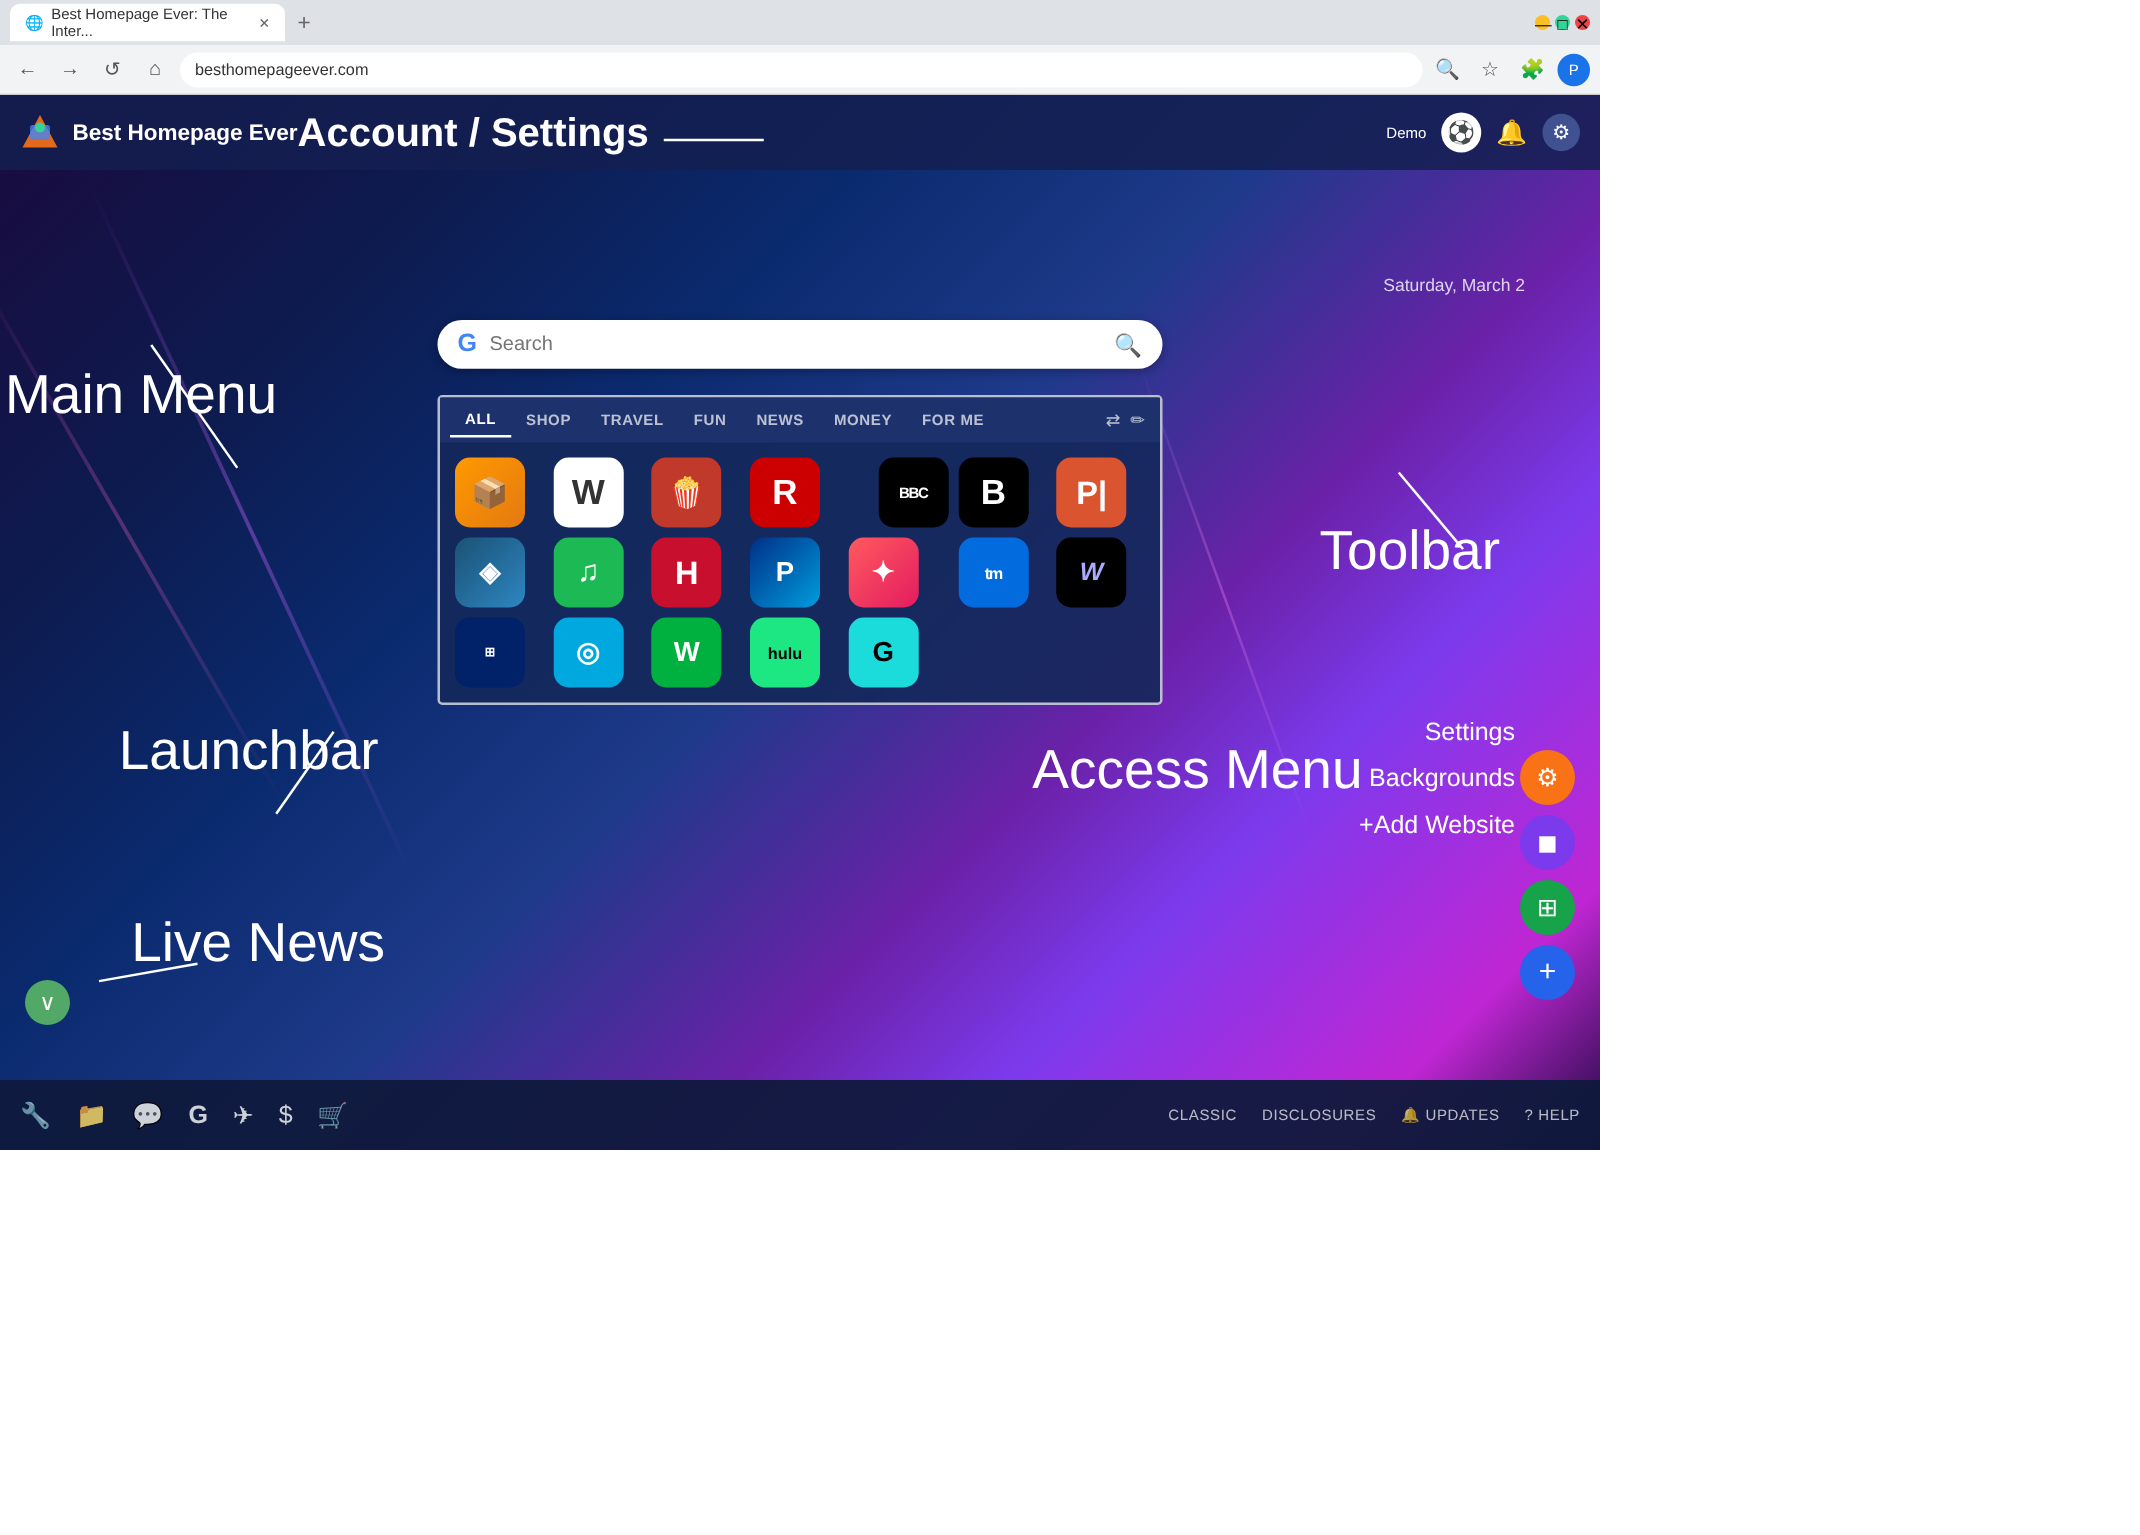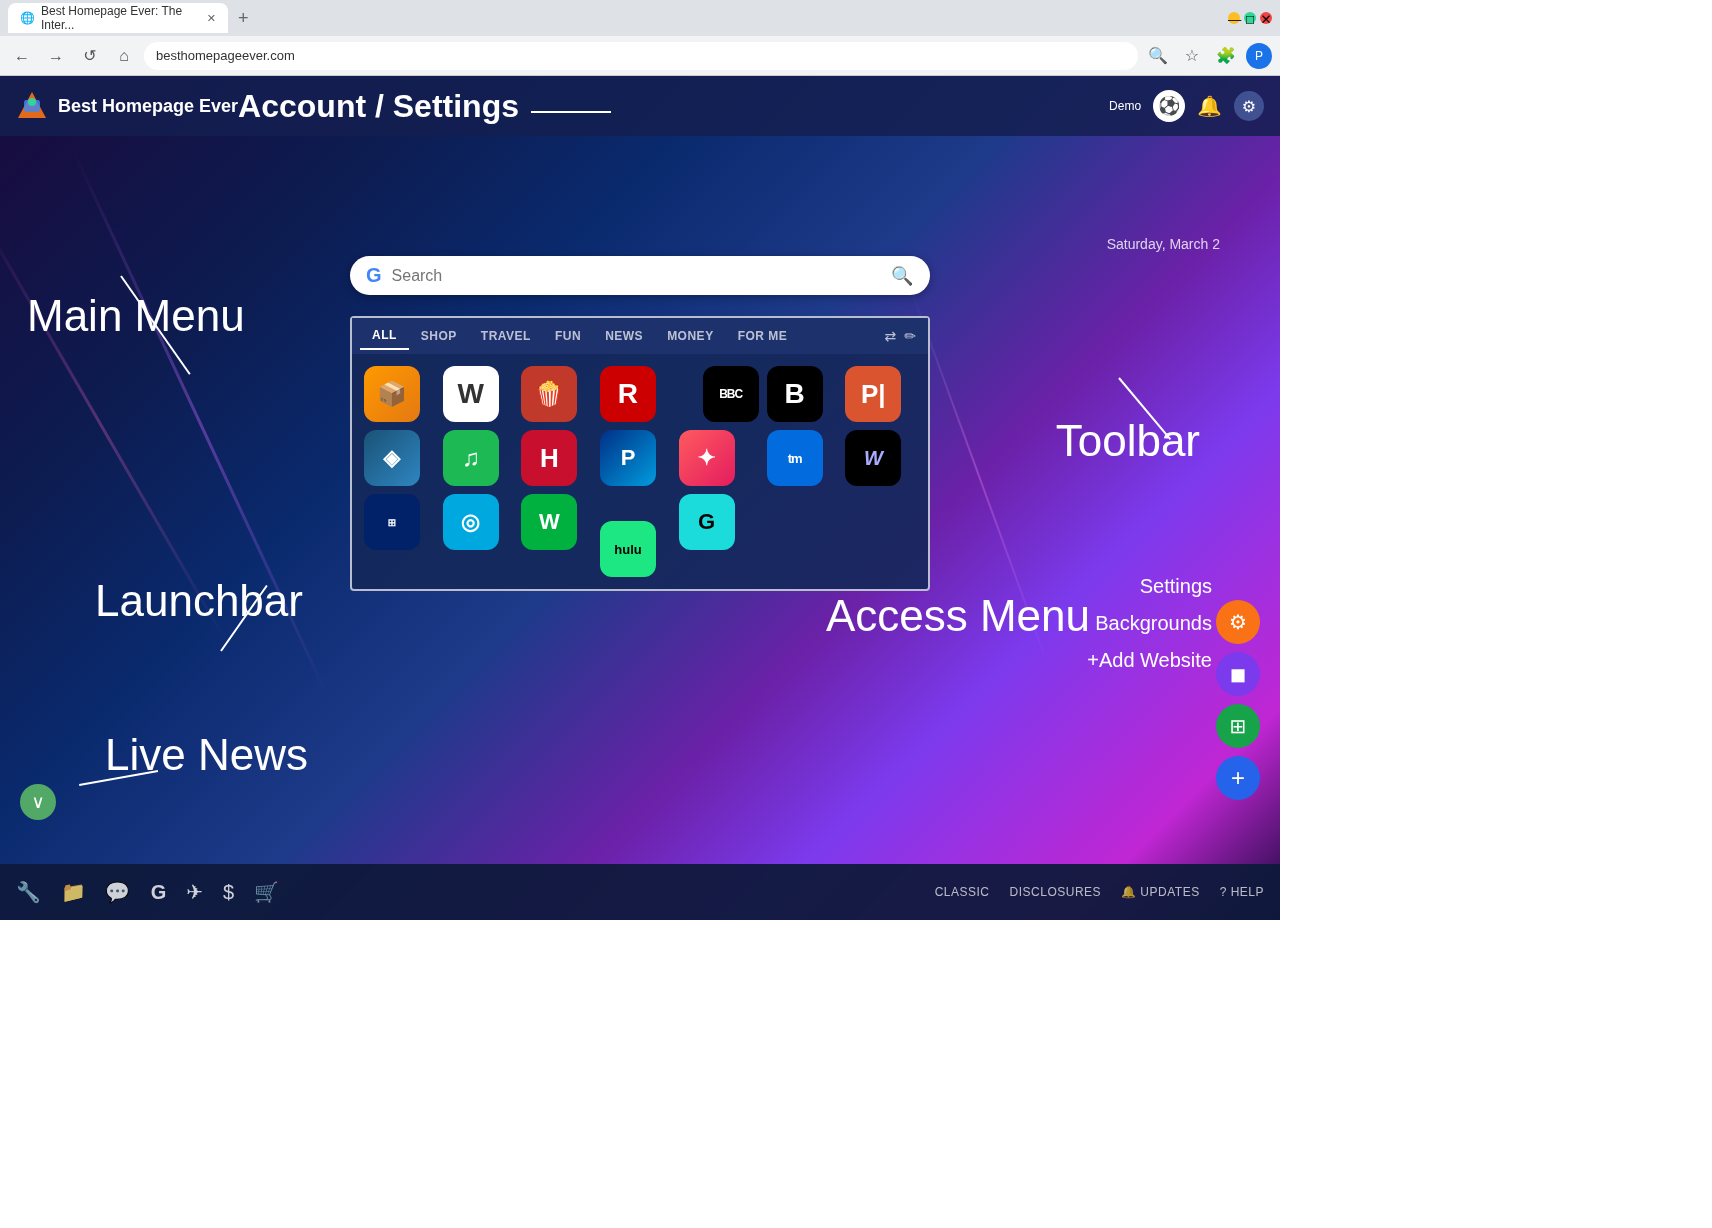--- a/index.html
+++ b/index.html
@@ -232,21 +232,21 @@
       line-height: 1;
     }
     .clock-am {
       font-size: 20px;
       font-weight: 400;
       vertical-align: super;
     }
     .clock-date {
       font-size: 14px;
       color: rgba(255,255,255,0.8);
-      margin-top: 20px;
+      margin-top: 4px;
     }
 
     
     .search-container {
       position: absolute;
       top: 120px;
       left: 50%;
       transform: translateX(-50%);
       width: 580px;
       z-index: 5;
@@ -586,28 +586,28 @@
         <div class="app-icon spotify" style="font-size:24px;">♫</div>
         <div class="app-icon hotel" style="font-size:26px;font-weight:900;">H</div>
         <div class="app-icon paypal" style="font-size:22px;font-weight:bold;">P</div>
         <div class="app-icon airbnb" style="font-size:22px;">✦</div>
         <div class="app-icon ticketmaster" style="font-size:13px;font-weight:900;letter-spacing:-1px;">tm</div>
         <div class="app-icon wix" style="font-size:20px;font-weight:bold;font-style:italic;color:#aaf;">W</div>
 
         <div class="app-icon cnbc" style="font-size:10px;font-weight:900;letter-spacing:0;">⊞</div>
         <div class="app-icon att" style="font-size:22px;">◎</div>
         <div class="app-icon webex" style="background:#00b140;font-size:22px;font-weight:bold;">W</div>
-        <div class="app-icon hulu" style="background:#1ce783;color:#000;font-size:13px;font-weight:bold;margin-top:27px;">hulu</div>
+        <div class="app-icon hulu" style="background:#1ce783;color:#000;font-size:13px;font-weight:bold;">hulu</div>
         <div class="app-icon godaddy" style="background:#1bdbdb;color:#000;font-size:22px;font-weight:900;">G</div>
         <div style="width:56px;height:56px;"></div>
         <div style="width:56px;height:56px;"></div>
       </div>
     </div>
 
-    <div class="page-label main-menu-label" style="left:27px;top:155px;font-size:44px;">Main Menu</div>
+    <div class="page-label main-menu-label" style="left:4px;top:155px;font-size:44px;">Main Menu</div>
     <div style="position:absolute;left:120px;top:140px;width:2px;height:120px;background:white;transform:rotate(-35deg);transform-origin:top center;"></div>
 
     <div class="page-label" style="left:95px;top:440px;font-size:44px;">Launchbar</div>
     <div style="position:absolute;left:220px;top:435px;width:2px;height:80px;background:white;transform:rotate(35deg);transform-origin:bottom center;"></div>
 
     <div class="page-label" style="right:80px;top:280px;font-size:44px;">Toolbar</div>
     <div style="position:absolute;right:160px;top:242px;width:2px;height:80px;background:white;transform:rotate(-40deg);transform-origin:top center;"></div>
 
     <div class="page-label" style="right:190px;top:455px;font-size:44px;">Access Menu</div>
 

